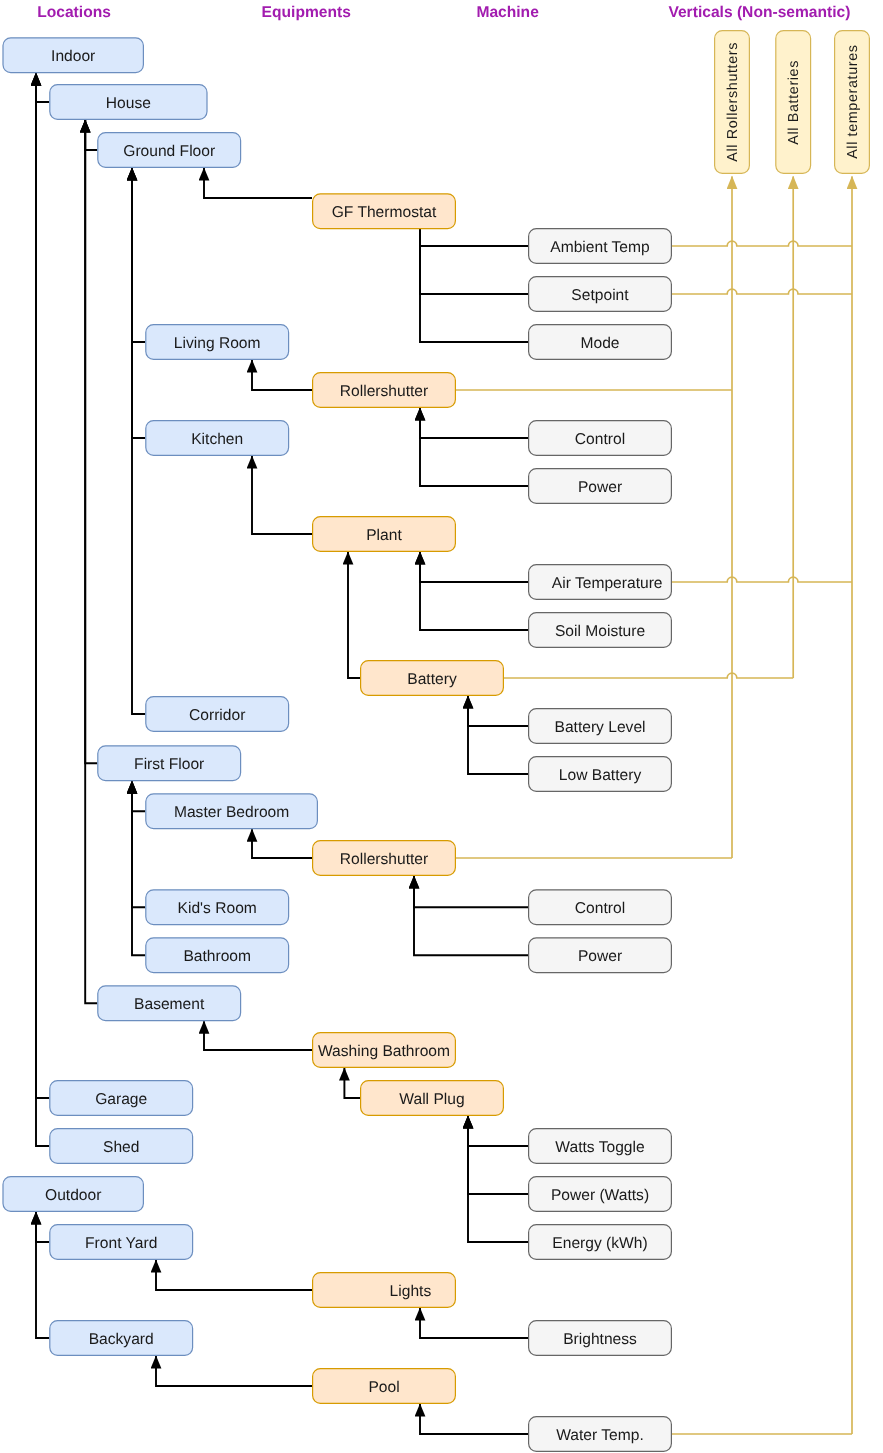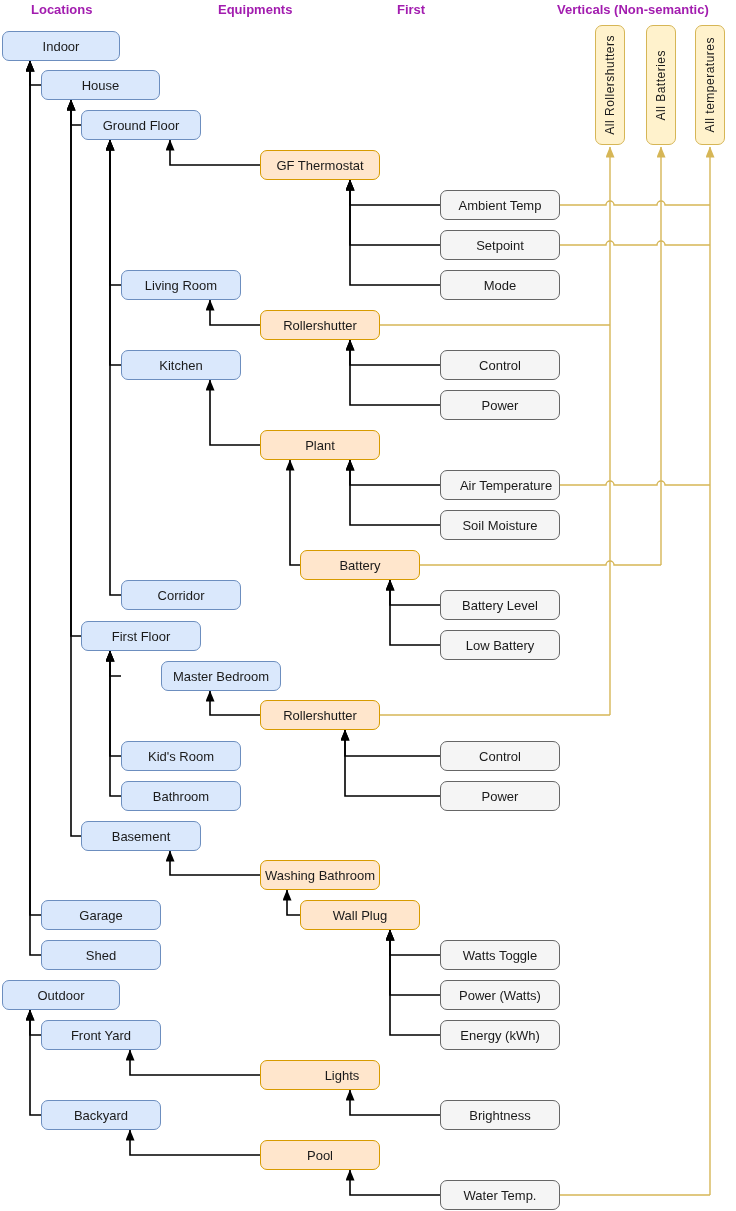--- a/index.html
+++ b/index.html
@@ -87,44 +87,44 @@
       <path d="M440 756 L345 756 L345 730" fill="none" stroke="#000000" stroke-width="1.6" stroke-miterlimit="10" marker-end="url(#arrow-black)"></path>
       <path d="M440 796 L345 796 L345 730" fill="none" stroke="#000000" stroke-width="1.6" stroke-miterlimit="10" marker-end="url(#arrow-black)"></path>
       <path d="M440 955 L390 955 L390 930" fill="none" stroke="#000000" stroke-width="1.6" stroke-miterlimit="10" marker-end="url(#arrow-black)"></path>
       <path d="M440 995 L390 995 L390 930" fill="none" stroke="#000000" stroke-width="1.6" stroke-miterlimit="10" marker-end="url(#arrow-black)"></path>
       <path d="M440 1035 L390 1035 L390 930" fill="none" stroke="#000000" stroke-width="1.6" stroke-miterlimit="10" marker-end="url(#arrow-black)"></path>
       <path d="M440 1115 L350 1115 L350 1090" fill="none" stroke="#000000" stroke-width="1.6" stroke-miterlimit="10" marker-end="url(#arrow-black)"></path>
       <path d="M440 1195 L350 1195 L350 1170" fill="none" stroke="#000000" stroke-width="1.6" stroke-miterlimit="10" marker-end="url(#arrow-black)"></path>
     </svg>
 <div class="col-header" style="left: 31px; top: 2px;">Locations</div>
     <div class="col-header" style="left: 218px; top: 2px;">Equipments</div>
-    <div class="col-header" style="left: 397px; top: 2px;">First</div>
+    <div class="col-header" style="left: 397px; top: 2px;">Machine</div>
     <div class="col-header" style="left: 557px; top: 2px;">Verticals (Non-semantic)</div>
     <div class="node location" style="left: 2px; top: 31px; width: 118px; height: 30px;">
       <span class="label">Indoor</span>
     </div>
-    <div class="node location" style="left: 41px; top: 70px; width: 119px; height: 30px;">
+    <div class="node location" style="left: 41px; top: 70px; width: 132px; height: 30px;">
       <span class="label">House</span>
     </div>
     <div class="node location" style="left: 81px; top: 110px; width: 120px; height: 30px;">
       <span class="label">Ground Floor</span>
     </div>
     <div class="node location" style="left: 121px; top: 270px; width: 120px; height: 30px;">
       <span class="label">Living Room</span>
     </div>
     <div class="node location" style="left: 121px; top: 350px; width: 120px; height: 30px;">
       <span class="label">Kitchen</span>
     </div>
     <div class="node location" style="left: 121px; top: 580px; width: 120px; height: 30px;">
       <span class="label">Corridor</span>
     </div>
     <div class="node location" style="left: 81px; top: 621px; width: 120px; height: 30px;">
       <span class="label">First Floor</span>
     </div>
-    <div class="node location" style="left: 121px; top: 661px; width: 120px; height: 30px; margin-left: 40px;">
+    <div class="node location" style="left: 121px; top: 661px; width: 144px; height: 30px;">
       <span class="label">Master Bedroom</span>
     </div>
     <div class="node location" style="left: 121px; top: 741px; width: 120px; height: 30px;">
       <span class="label">Kid's Room</span>
     </div>
     <div class="node location" style="left: 121px; top: 781px; width: 120px; height: 30px;">
       <span class="label">Bathroom</span>
     </div>
     <div class="node location" style="left: 81px; top: 821px; width: 120px; height: 30px;">
       <span class="label">Basement</span>
@@ -137,21 +137,21 @@
     </div>
     <div class="node location" style="left: 2px; top: 980px; width: 118px; height: 30px;">
       <span class="label">Outdoor</span>
     </div>
     <div class="node location" style="left: 41px; top: 1020px; width: 120px; height: 30px;">
       <span class="label">Front Yard</span>
     </div>
     <div class="node location" style="left: 41px; top: 1100px; width: 120px; height: 30px;">
       <span class="label">Backyard</span>
     </div>
-    <div class="node equipment" style="left: 260px; top: 150px; width: 120px; height: 30px;">
+    <div class="node equipment" style="left: 260px; top: 161px; width: 120px; height: 30px;">
       <span class="label">GF Thermostat</span>
     </div>
     <div class="node equipment" style="left: 260px; top: 310px; width: 120px; height: 30px;">
       <span class="label">Rollershutter</span>
     </div>
     <div class="node equipment" style="left: 260px; top: 430px; width: 120px; height: 30px;">
       <span class="label">Plant</span>
     </div>
     <div class="node equipment" style="left: 300px; top: 550px; width: 120px; height: 30px;">
       <span class="label">Battery</span>

